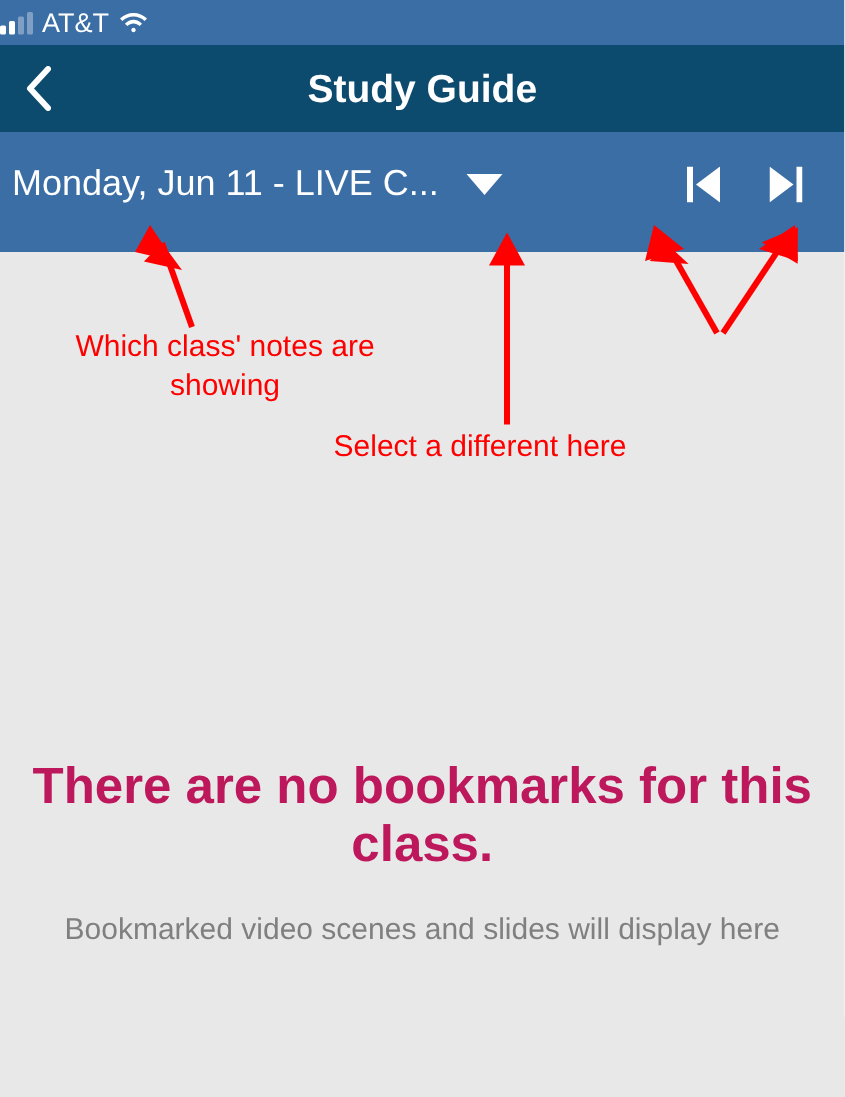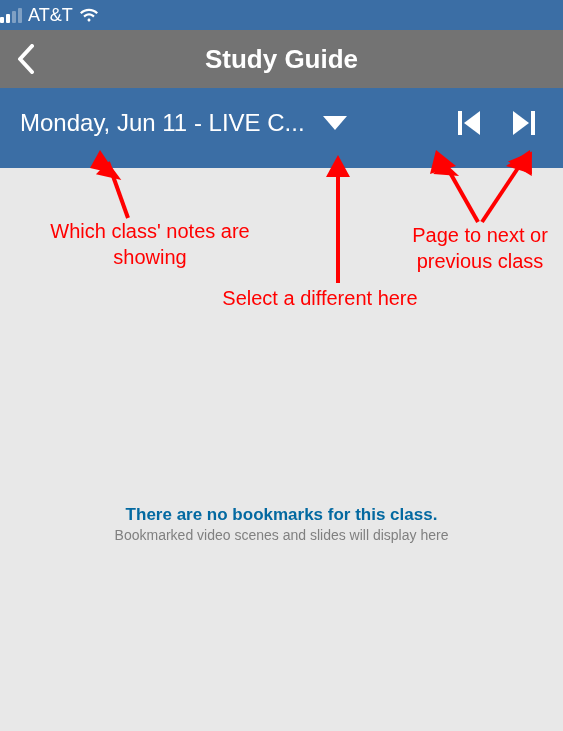--- a/index.html
+++ b/index.html
@@ -25,37 +25,37 @@
   .signal span { width:4px; background:#fff; border-radius:1px; opacity:.35; }
   .signal span.on { opacity:1; }
   .signal span:nth-child(1){height:6px;}
   .signal span:nth-child(2){height:9px;}
   .signal span:nth-child(3){height:12px;}
   .signal span:nth-child(4){height:15px;}
 
   
   .nav-bar {
     height: 58px;
-    background: #737373;
+    background: #0c4a6e;
     color: #fff;
     position: relative;
     display:flex;
     align-items:center;
   }
   .back-btn { width:50px; height:58px; display:flex; align-items:center; justify-content:center; cursor:pointer; }
   .nav-title { position:absolute; left:0; right:0; text-align:center; font-size:26px; font-weight:600; pointer-events:none; }
 
   
   .class-row {
     height: 80px;
     background: #3b6ea5;
     color:#fff;
     display:flex;
     align-items:center;
-    padding: 0 12px 10px 20px;
+    padding: 0 12px 10px 8px;
   }
   .class-label {
     font-size: 24px;
     font-weight: 400;
     white-space: nowrap;
     overflow: hidden;
     text-overflow: clip;
     flex: 0 0 auto;
     max-width: 320px;
   }
@@ -63,22 +63,22 @@
   .spacer { flex:1; }
   .nav-btn { width:55px; display:flex; align-items:center; justify-content:center; cursor:pointer; }
 
   
   .annotation-layer { position:absolute; top:0; left:0; width:563px; height:731px; pointer-events:none; }
   .anno-text { position:absolute; color:#ff0000; font-family: Arial, sans-serif; font-size:20px; font-weight:400; text-align:center; line-height:1.3; }
   .anno-arrow { position:absolute; }
 
   
   .empty-state { position:absolute; left:0; right:0; top:505px; text-align:center; padding: 0 20px; }
-  .empty-title { color:#0369a1; font-size:17px; font-weight:600; margin-bottom:2px; }
-  .empty-sub { color:#808080; font-size:14px; font-weight:400; }
+  .empty-title { color:#be185d; font-size:34px; font-weight:600; margin-bottom:26px; }
+  .empty-sub { color:#808080; font-size:20px; font-weight:400; }
 
   svg { display:block; }
 </style>
 </head>
 <body>
 
 <div class="screen">
 
   <div class="status-bar">
     <div class="status-left">
@@ -144,21 +144,20 @@
     <div class="anno-text" style="left:190px; top:285px; width:260px;">Select a different here</div>
 
     <svg class="anno-arrow" style="left:430px; top:150px;" width="120" height="80">
       <line x1="48" y1="72" x2="14" y2="12" stroke="#ff0000" stroke-width="4"></line>
       <polygon points="14,12 0,20 24,30" fill="#ff0000" transform="rotate(-18 14 12)"></polygon>
       <polygon points="6,0 0,24 26,16" fill="#ff0000"></polygon>
       <line x1="52" y1="72" x2="92" y2="12" stroke="#ff0000" stroke-width="4"></line>
       <polygon points="100,0 78,14 104,24" fill="#ff0000" transform="rotate(10 92 12)"></polygon>
       <polygon points="100,0 76,16 102,24" fill="#ff0000"></polygon>
     </svg>
-    <div class="anno-text" style="left:400px; top:222px; width:160px;">Page to next or<br>previous class</div>
   </div>
 
   <div class="empty-state">
     <div class="empty-title">There are no bookmarks for this class.</div>
     <div class="empty-sub">Bookmarked video scenes and slides will display here</div>
   </div>
 
 </div>
 
 </body></html>

